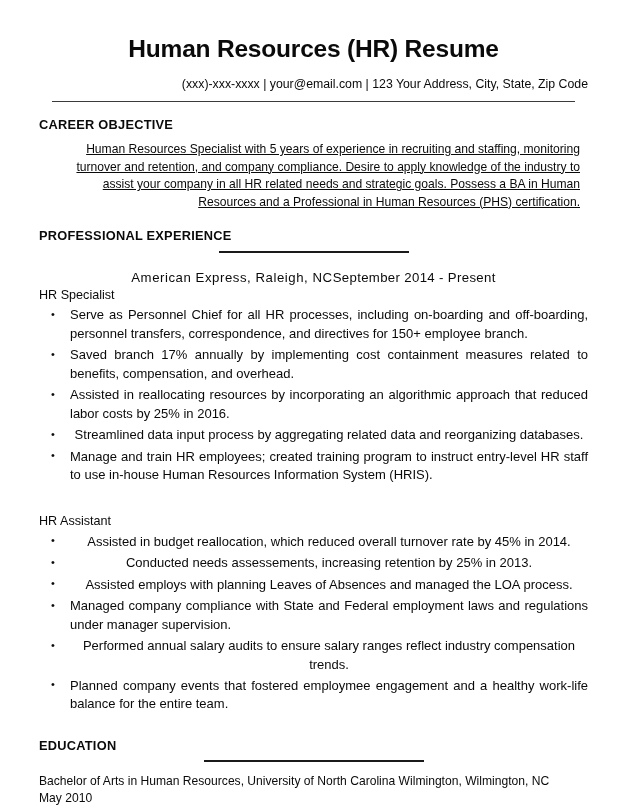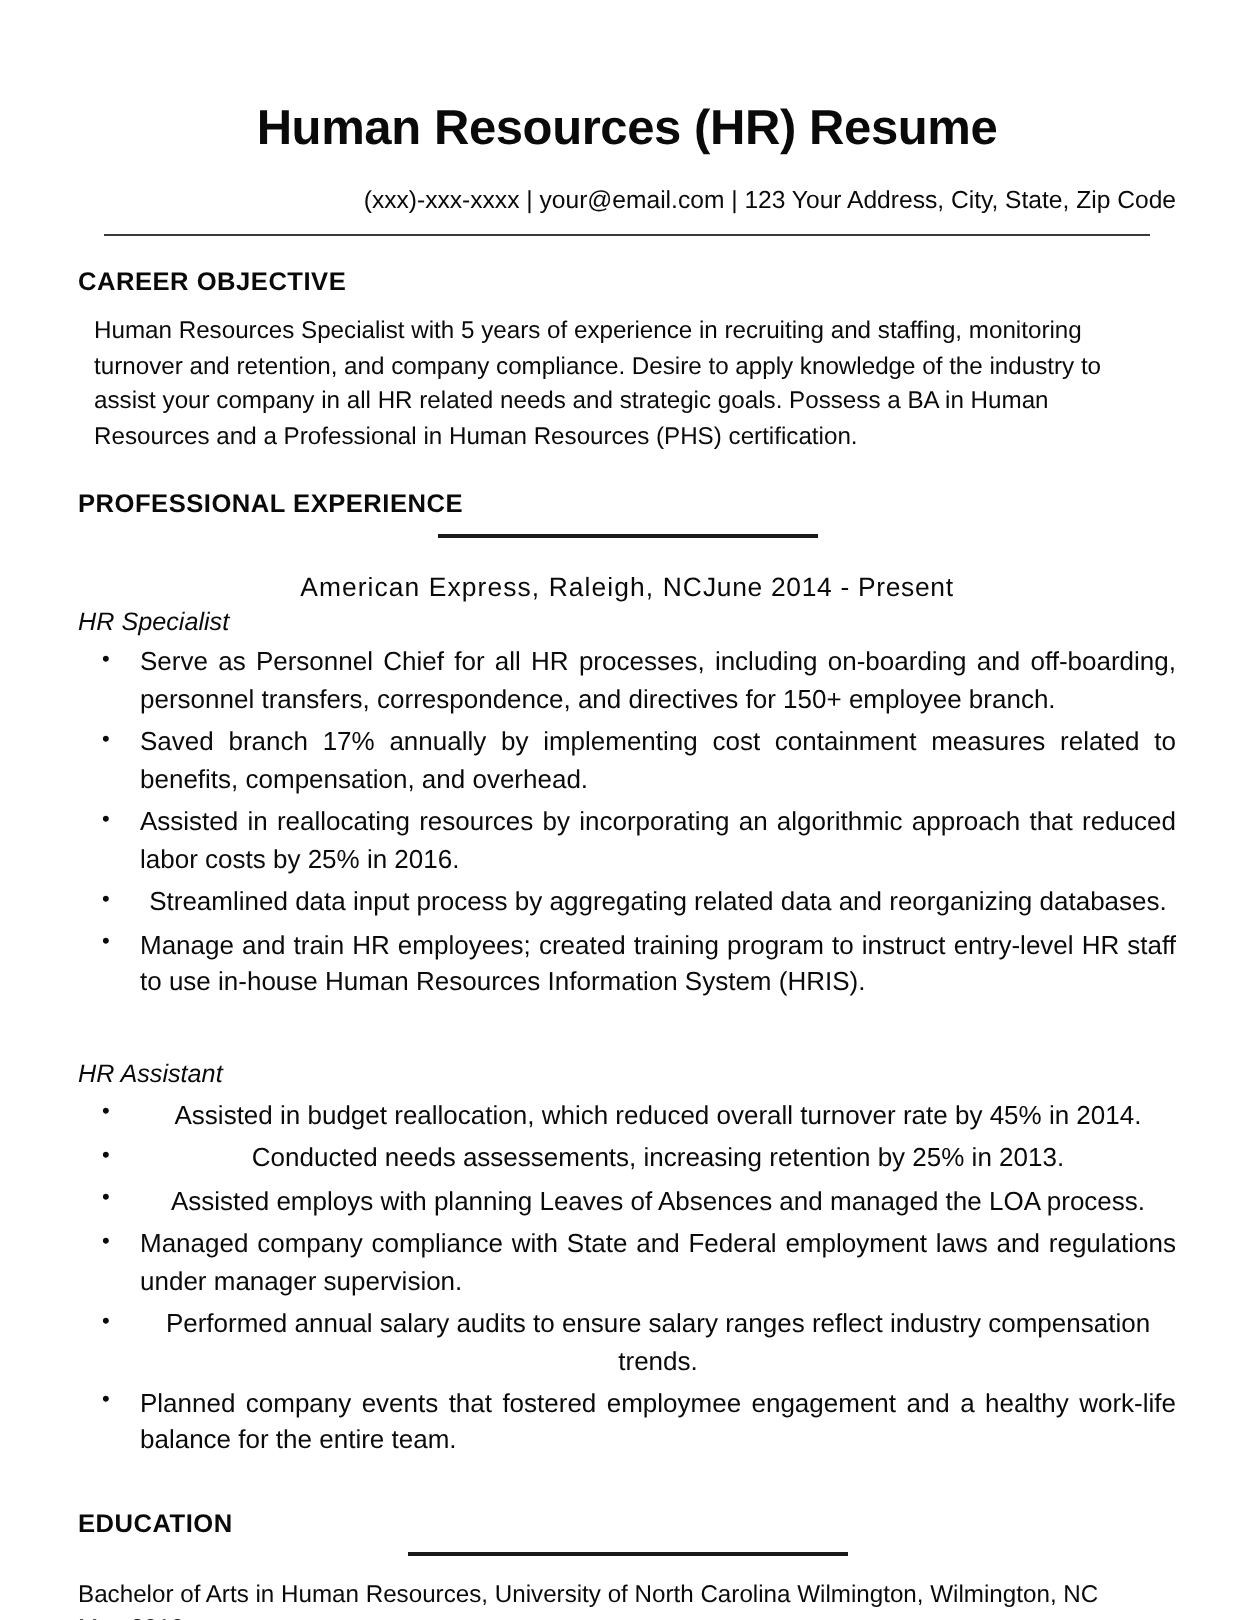--- a/index.html
+++ b/index.html
@@ -12,21 +12,21 @@
     width: 627px;
     height: 810px;
     font-family: "Liberation Sans", sans-serif;
     color: #0a0a0a;
     overflow: hidden;
   }
   .page {
     width: 627px;
     height: 751px;
     box-sizing: border-box;
-    padding: 46px 39px 0 39px;
+    padding: 30px 39px 0 39px;
     position: relative;
     border-radius: 23px;
   }
 
   
   .resume-title {
     font-size: 24.5px;
     font-weight: bold;
     text-align: center;
     letter-spacing: -0.2px;
@@ -60,43 +60,43 @@
     width: 190px;
     margin: 7px auto 0 auto;
   }
   .rule-short.wide {
     width: 220px;
   }
 
   
   .objective {
     font-size: 12.1px;
-    text-align: left;
+    text-align: right;
     line-height: 1.45;
     margin: 9px 8px 0 8px;
+    text-decoration: underline;
   }
 
   
   .job-header {
     display: flex;
     justify-content: center;
     align-items: baseline;
     font-size: 13.2px;
     line-height: 1.25;
   }
   .job-company {
     letter-spacing: 0.55px;
   }
   .job-dates {
     letter-spacing: 0.35px;
     white-space: nowrap;
   }
   .job-role {
     font-size: 12.6px;
-    font-style: italic;
     line-height: 1.3;
     margin: 1px 0 0 0;
   }
 
   ul.bullets {
     list-style: none;
     margin: 3px 0 0 0;
     padding: 0;
   }
   ul.bullets li {
@@ -158,21 +158,21 @@
 
   <div class="sect-experience">
     <div class="section-heading">PROFESSIONAL EXPERIENCE</div>
     <div class="rule-short"></div>
 
     <div class="experience-body">
 
       <div class="job-block">
         <div class="job-header">
           <span class="job-company">American Express, Raleigh, NC</span>
-          <span class="job-dates">June 2014 - Present</span>
+          <span class="job-dates">September 2014 - Present</span>
         </div>
         <div class="job-role">HR Specialist</div>
         <ul class="bullets">
           <li>Serve as Personnel Chief for all HR processes, including on-boarding and off-boarding, personnel transfers, correspondence, and directives for 150+ employee branch.</li>
           <li>Saved branch 17% annually by implementing cost containment measures related to benefits, compensation, and overhead.</li>
           <li>Assisted in reallocating resources by incorporating an algorithmic approach that reduced labor costs by 25% in 2016.</li>
           <li class="single">Streamlined data input process by aggregating related data and reorganizing databases.</li>
           <li>Manage and train HR employees; created training program to instruct entry-level HR staff to use in-house Human Resources Information System (HRIS).</li>
         </ul>
       </div>

